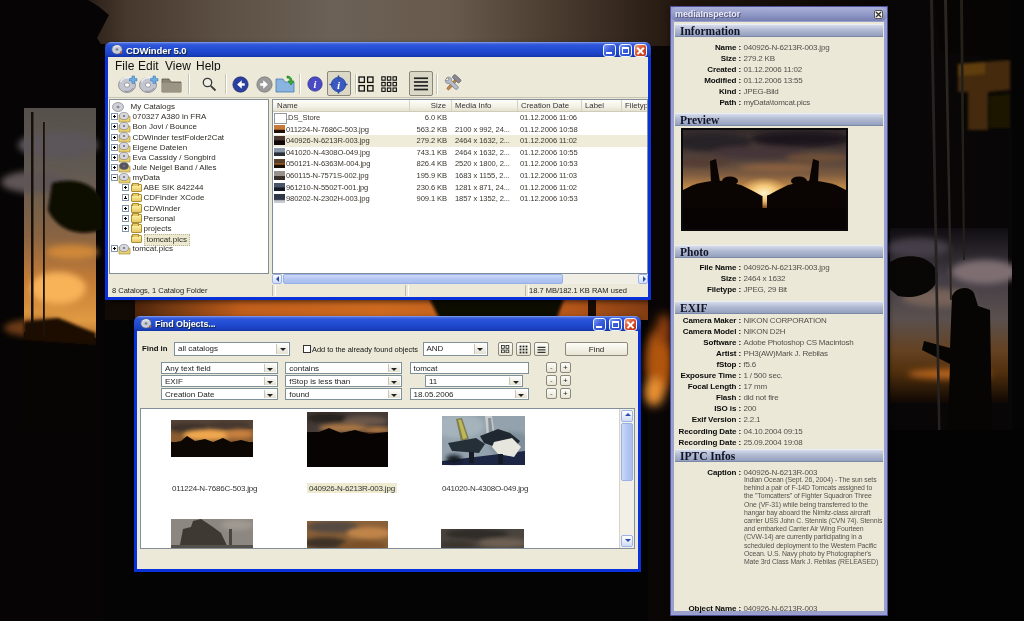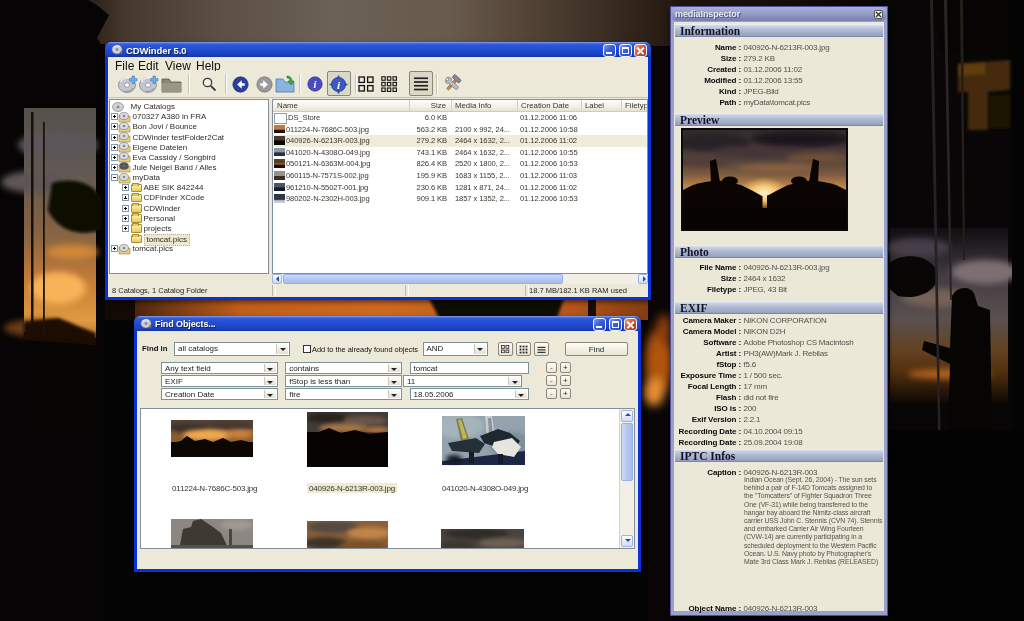--- a/index.html
+++ b/index.html
@@ -571,32 +571,32 @@
 <div class="btn" style="left:409px;top:31.5px;width:10.5px;height:11px;color:#555;"><span style="position:relative;top:0px;">-</span></div>
 <div class="btn" style="left:423px;top:31.5px;width:10.5px;height:11px;"><span style="position:relative;top:0px;">+</span></div>
 <div class="fld" style="left:24px;top:44.6px;width:116.5px;height:11.5px;">
           <span class="tx">EXIF</span>
           <div class="ddb"></div>
         </div>
 <div class="fld" style="left:148.3px;top:44.6px;width:116.4px;height:11.5px;">
           <span class="tx">fStop is less than</span>
           <div class="ddb"></div>
         </div>
-<div class="fld" style="left:266px;top:44.6px;width:119px;height:11.5px;">
+<div class="fld" style="left:288px;top:44.6px;width:98px;height:11.5px;">
           <span class="tx">11</span>
           <div class="ddb"></div>
         </div>
 <div class="btn" style="left:409px;top:44.6px;width:10.5px;height:11px;color:#555;"><span style="position:relative;top:0px;">-</span></div>
 <div class="btn" style="left:423px;top:44.6px;width:10.5px;height:11px;"><span style="position:relative;top:0px;">+</span></div>
 <div class="fld" style="left:24px;top:57.7px;width:116.5px;height:11.5px;">
           <span class="tx">Creation Date</span>
           <div class="ddb"></div>
         </div>
 <div class="fld" style="left:148.3px;top:57.7px;width:116.4px;height:11.5px;">
-          <span class="tx">fire</span>
+          <span class="tx">found</span>
           <div class="ddb"></div>
         </div>
 <div class="fld" style="left:272.5px;top:57.7px;width:119px;height:11.5px;">
           <span class="tx">18.05.2006</span>
           <div class="ddb"></div>
         </div>
 <div class="btn" style="left:409px;top:57.7px;width:10.5px;height:11px;color:#555;"><span style="position:relative;top:0px;">-</span></div>
 <div class="btn" style="left:423px;top:57.7px;width:10.5px;height:11px;"><span style="position:relative;top:0px;">+</span></div>
 <div class="pane" style="left:3px;top:77.3px;width:495px;height:141px;overflow:hidden;">
 <svg class="abs" style="left:30.4px;top:10.8px" width="82" height="37.3" viewBox="0 0 82 37.3" preserveAspectRatio="none">
@@ -788,21 +788,21 @@
 <div class="irow" style="top:241.5px;">
           <span class="il">File Name&nbsp;:</span>
           <span class="iv">040926-N-6213R-003.jpg</span>
         </div>
 <div class="irow" style="top:252.5px;">
           <span class="il">Size&nbsp;:</span>
           <span class="iv">2464 x 1632</span>
         </div>
 <div class="irow" style="top:263.5px;">
           <span class="il">Filetype&nbsp;:</span>
-          <span class="iv">JPEG, 43 Bit</span>
+          <span class="iv">JPEG, 29 Bit</span>
         </div>
 <div class="isec" style="top:279px">
           <span>EXIF</span>
         </div>
 <div class="irow" style="top:294px;">
           <span class="il">Camera Maker&nbsp;:</span>
           <span class="iv">NIKON CORPORATION</span>
         </div>
 <div class="irow" style="top:305.1px;">
           <span class="il">Camera Model&nbsp;:</span>

